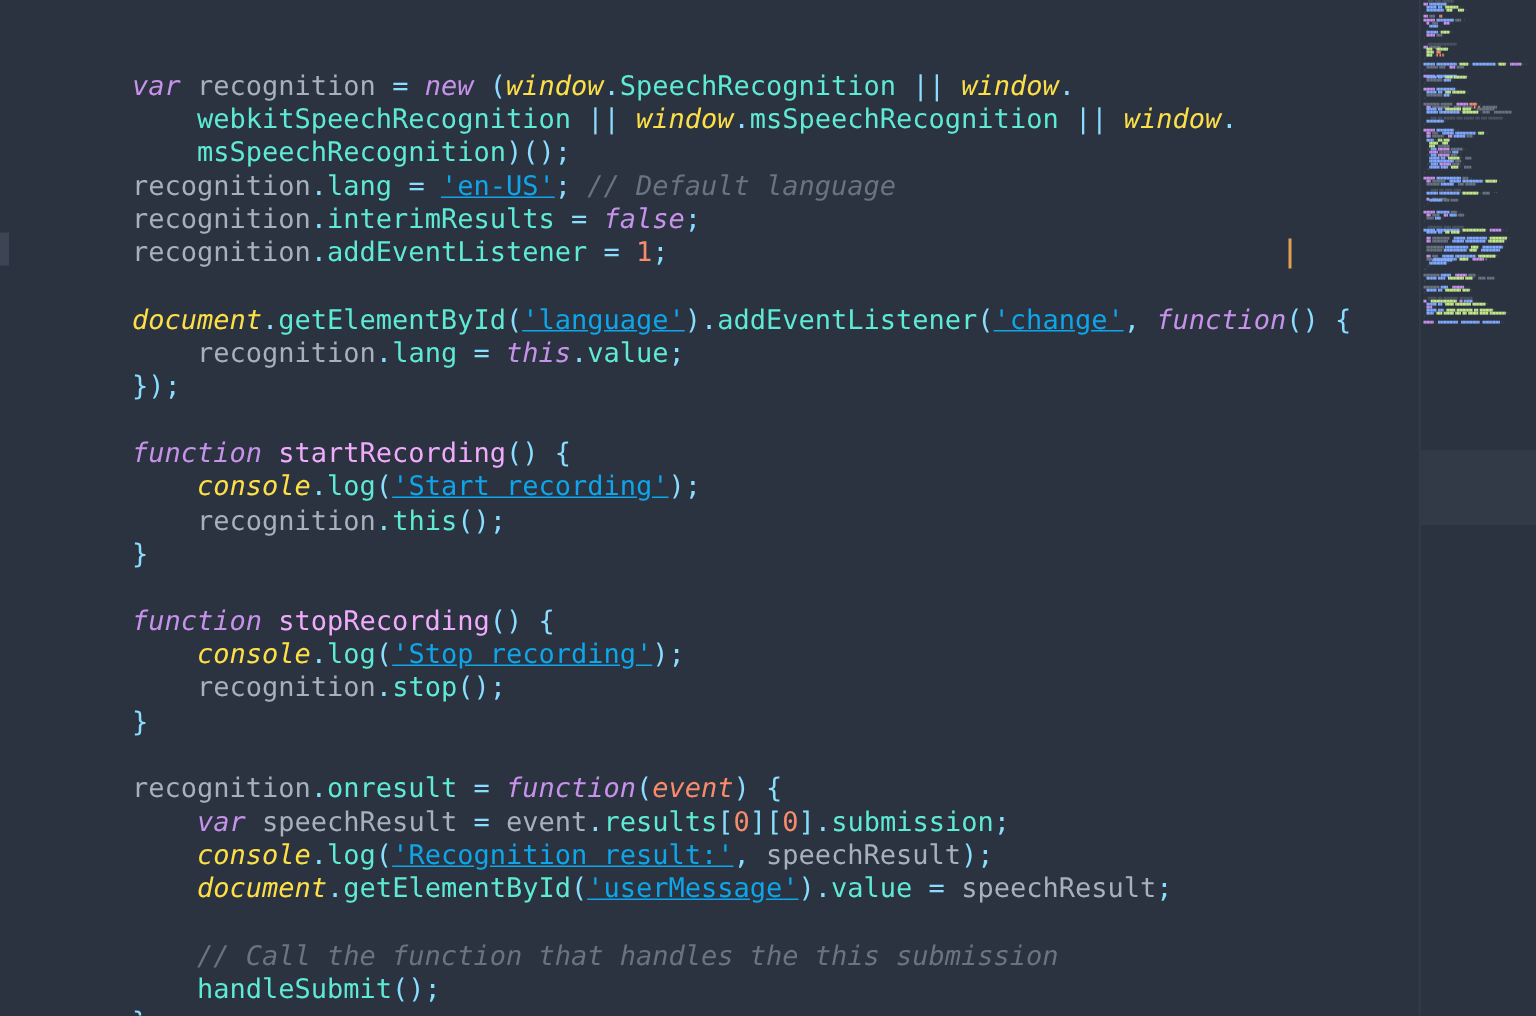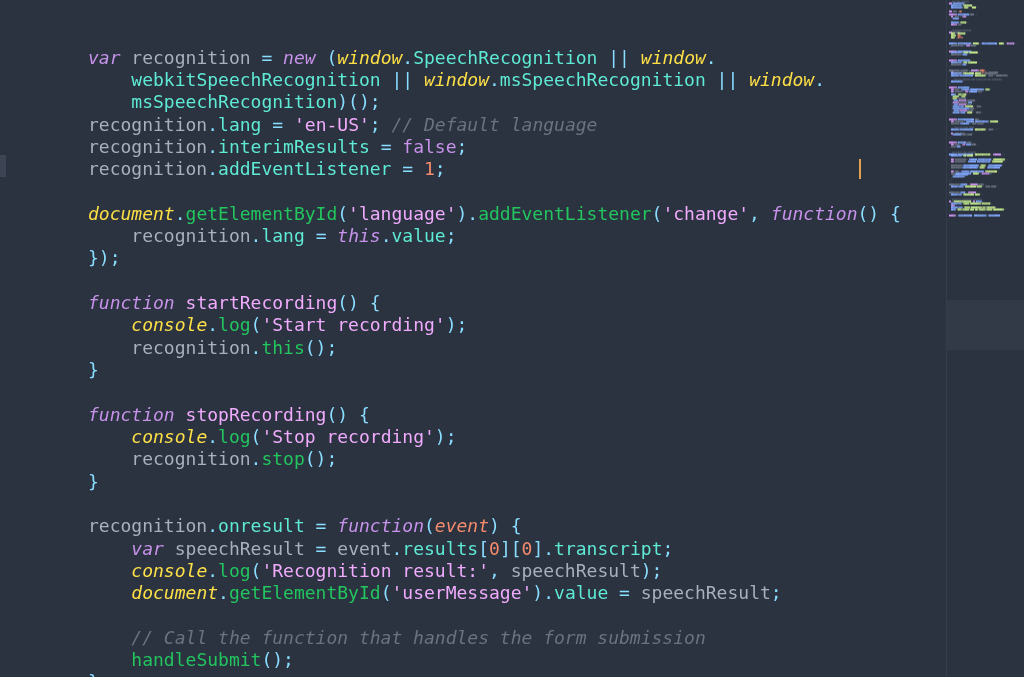--- a/index.html
+++ b/index.html
@@ -74,26 +74,26 @@
     position: absolute;
     left: 0;
     right: 0;
     top: 300px;
     height: 50px;
     background: rgba(255,255,255,0.04);
   }
 
   
   .kw { color: #c792ea; font-style: italic; } 
-  .kw2 { color: #c792ea; } 
+  .kw2 { color: #c792ea; font-style: italic; } 
   .obj { font-style: italic; color: #fde047; } 
   .propname { color: #5eead4; } 
-  .fn { color: #22c55e; }
+  .fn { color: #5eead4; }
   .fndef { color: #f0abfc; }
-  .str { color: #f0abfc; }
+  .str { color: #0ea5e9; text-decoration: underline; }
   .num { color: #f78c6c; }
   .cmt { color: #6a7380; font-style: italic; text-align: right; }
   .punc { color: #89ddff; }
   .pl { color: #a7b0bd; } 
   .param { color: #f78c6c; font-style: italic; }
 
   
   .mm-kw { color: #c792ea; }
   .mm-fn { color: #82aaff; }
   .mm-str { color: #c3e88d; }
@@ -125,25 +125,25 @@
     <span class="obj">console</span><span class="punc">.</span><span class="fn">log</span><span class="punc">(</span><span class="str">'Start recording'</span><span class="punc">);</span>
     <span class="pl">recognition</span><span class="punc">.</span><span class="fn">this</span><span class="punc">();</span>
 <span class="punc">}</span>
 
 <span class="kw">function</span> <span class="fndef">stopRecording</span><span class="punc">() {</span>
     <span class="obj">console</span><span class="punc">.</span><span class="fn">log</span><span class="punc">(</span><span class="str">'Stop recording'</span><span class="punc">);</span>
     <span class="pl">recognition</span><span class="punc">.</span><span class="fn">stop</span><span class="punc">();</span>
 <span class="punc">}</span>
 
 <span class="pl">recognition</span><span class="punc">.</span><span class="propname">onresult</span> <span class="punc">=</span> <span class="kw">function</span><span class="punc">(</span><span class="param">event</span><span class="punc">) {</span>
-    <span class="kw">var</span> <span class="pl">speechResult</span> <span class="punc">=</span> <span class="pl">event</span><span class="punc">.</span><span class="propname">results</span><span class="punc">[</span><span class="num">0</span><span class="punc">][</span><span class="num">0</span><span class="punc">].</span><span class="propname">transcript</span><span class="punc">;</span>
+    <span class="kw">var</span> <span class="pl">speechResult</span> <span class="punc">=</span> <span class="pl">event</span><span class="punc">.</span><span class="propname">results</span><span class="punc">[</span><span class="num">0</span><span class="punc">][</span><span class="num">0</span><span class="punc">].</span><span class="propname">submission</span><span class="punc">;</span>
     <span class="obj">console</span><span class="punc">.</span><span class="fn">log</span><span class="punc">(</span><span class="str">'Recognition result:'</span><span class="punc">,</span> <span class="pl">speechResult</span><span class="punc">);</span>
     <span class="obj">document</span><span class="punc">.</span><span class="fn">getElementById</span><span class="punc">(</span><span class="str">'userMessage'</span><span class="punc">).</span><span class="propname">value</span> <span class="punc">=</span> <span class="pl">speechResult</span><span class="punc">;</span>
 
-    <span class="cmt">// Call the function that handles the form submission</span>
+    <span class="cmt">// Call the function that handles the this submission</span>
     <span class="fn">handleSubmit</span><span class="punc">();</span>
 <span class="punc">};</span>
 
  </pre>
   </div>
 
   <div class="minimap">
     <div class="viewport"></div>
     <div class="mm-content"><span class="mm-cmt">// ████ ████ ████████</span>
 <span class="mm-kw">███</span> <span class="mm-fn">████████████</span>() {

